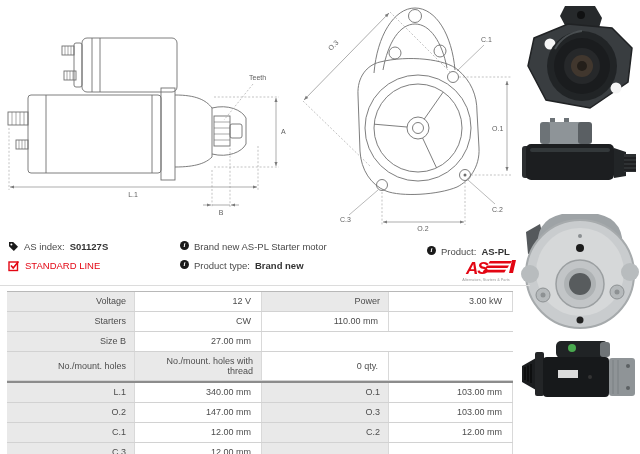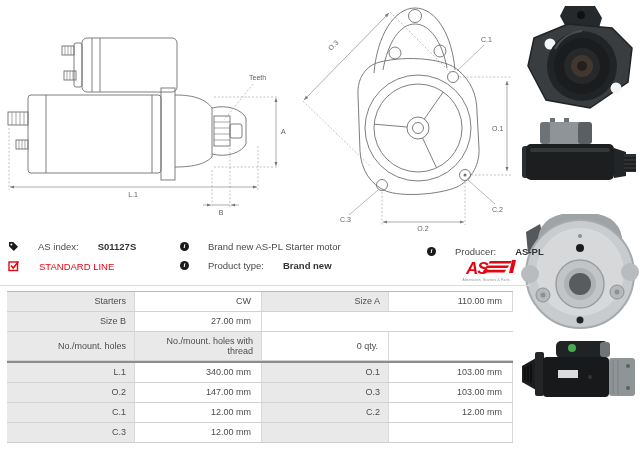--- a/index.html
+++ b/index.html
@@ -9,21 +9,21 @@
 
   
   .drawing-area{position:absolute;left:0;top:0;width:520px;height:232px;}
 
   
   .photo-col{position:absolute;left:520px;top:0;width:120px;height:454px;}
   .photo{position:absolute;left:0;width:120px;}
 
   
   .info-item{position:absolute;font-size:9.5px;color:#4a4a4a;display:flex;
-             align-items:center;gap:19px;white-space:nowrap;}
+             gap:5px;white-space:nowrap;}
   .info-item b{color:#333;}
   .red{color:#e30613;font-weight:normal;}
   .info-ic{width:9px;height:9px;border-radius:50%;background:#1a1a1a;color:#fff;
            font-size:7px;font-weight:bold;font-style:italic;line-height:9px;
            display:inline-flex;align-items:center;justify-content:center;
            font-family:"Liberation Serif",serif;flex:0 0 auto;}
   .sep{position:absolute;left:0;top:285px;width:530px;height:1px;background:#dcdcdc;}
 
   
   .spec-table{position:absolute;left:7px;top:291px;width:506px;border-top:1px solid #b8b8b8;
@@ -235,38 +235,43 @@
   </div>
 
   <div class="info-item" style="left:180px;top:260px">
     <span class="info-ic">i</span>
     <span>Product type:</span>
     <b>Brand new</b>
   </div>
 
   <div class="info-item" style="left:427px;top:246px">
     <span class="info-ic">i</span>
-    <span>Producer:</span>
+    <span>Product:</span>
     <b>AS-PL</b>
   </div>
 
   <svg style="position:absolute;left:452px;top:257px" width="68" height="28" viewBox="0 0 68 28">
     <text x="14" y="17" font-size="17" font-weight="bold" font-style="italic" fill="#e30613" letter-spacing="-1">AS</text>
     <path d="M38,4 h22 l-1.6,2.6 h-22 z M35,8.4 h22 l-1.6,2.6 h-22 z M32,12.8 h22 l-1.6,2.6 h-22 z" fill="#e30613"></path>
     <path d="M60,3 h4 l-3,13 h-4 z" fill="#e30613"></path>
     <text x="34" y="24" font-size="3.8" fill="#9a9a9a" text-anchor="middle">Alternators, Starters &amp; Parts</text>
   </svg>
 
   <div class="sep"></div>
 
   <div class="spec-table">
     <div class="t-row">
+      <div class="cell lbl">Voltage</div>
+      <div class="cell val">12 V</div>
+      <div class="cell lbl">Power</div>
+      <div class="cell val">3.00 kW</div>
+    </div>
+    <div class="t-row">
       <div class="cell lbl">Starters</div>
       <div class="cell val">CW</div>
-      <div class="cell lbl">Size A</div>
       <div class="cell val">110.00 mm</div>
     </div>
     <div class="t-row">
       <div class="cell lbl">Size B</div>
       <div class="cell val">27.00 mm</div>
     </div>
     <div class="t-row tall">
       <div class="cell lbl">No./mount. holes</div>
       <div class="cell lbl">No./mount. holes with thread</div>
       <div class="cell val">0 qty.</div>

